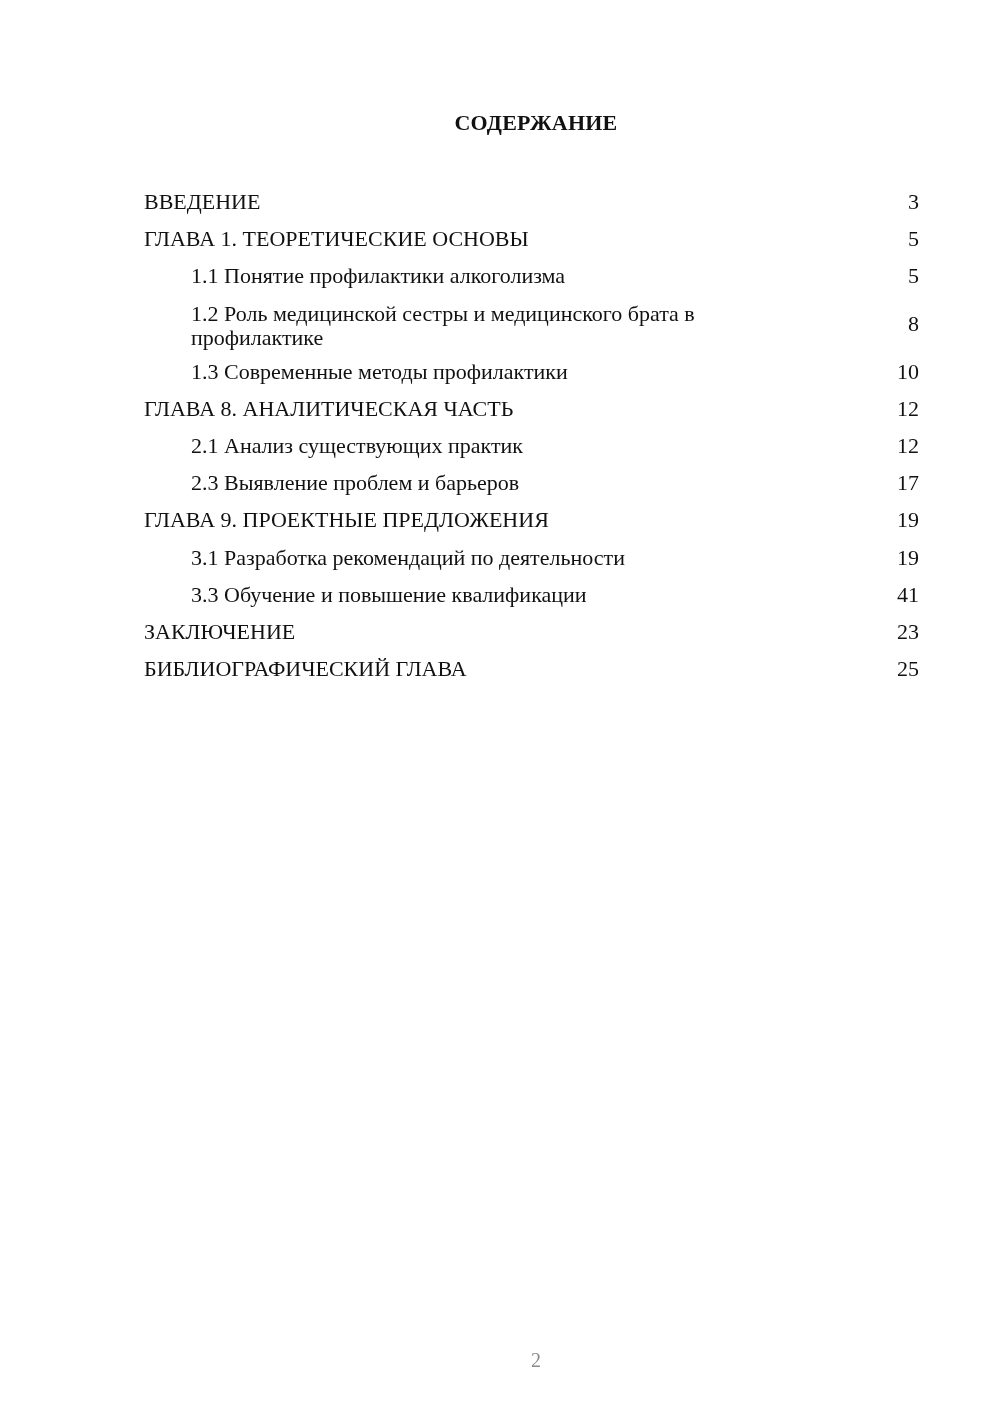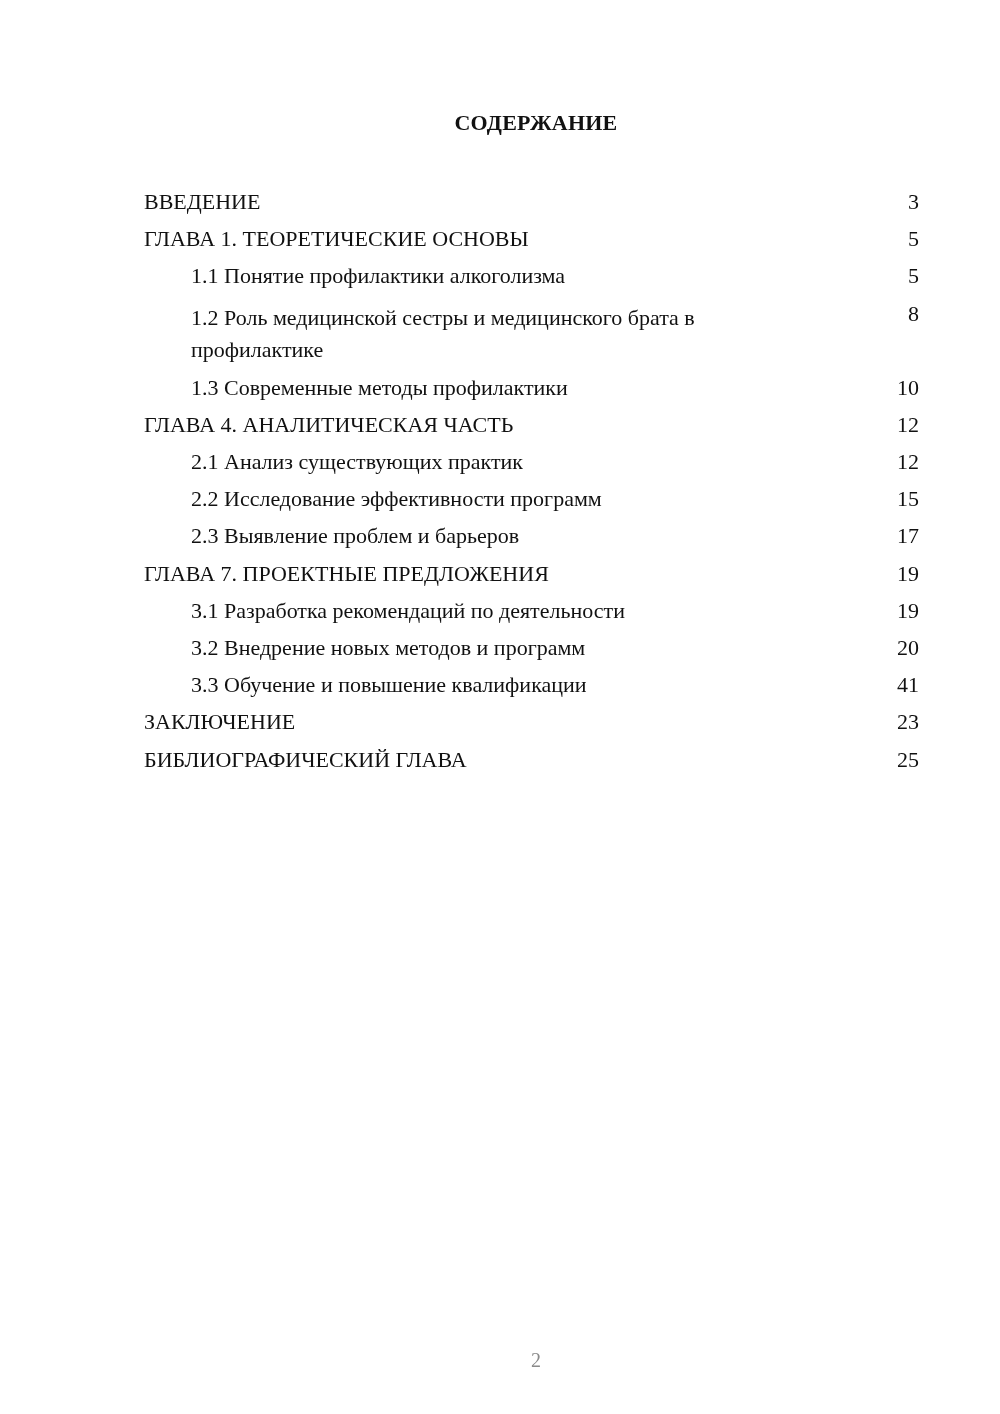--- a/index.html
+++ b/index.html
@@ -34,28 +34,28 @@
     }
     .toc {
       position: absolute;
       top: 167px;
       left: 144px;
       width: 775px;
     }
     .toc-row {
       position: relative;
       display: flex;
-      align-items: flex-start;
+      align-items: center;
       justify-content: space-between;
       font-size: 22px;
       line-height: 37.2px;
     }
     .toc-row.level-1 { padding-left: 0; }
     .toc-row.level-2 { padding-left: 47px; }
-    .toc-row.two-line .toc-label { line-height: 32px; padding-top: 7px; padding-bottom: 3px; }
+    .toc-row.two-line .toc-label { line-height: 24px; padding-top: 7px; padding-bottom: 3px; }
     .toc-label {
       flex: 1;
       padding-right: 40px;
     }
     .toc-page {
       text-align: right;
       min-width: 30px;
     }
     .page-number {
       position: absolute;
@@ -88,46 +88,38 @@
     </div>
     <div class="toc-row level-2 two-line">
       <span class="toc-label" style="max-width:600px">1.2 Роль медицинской сестры и медицинского брата в профилактике</span>
       <span class="toc-page">8</span>
     </div>
     <div class="toc-row level-2">
       <span class="toc-label">1.3 Современные методы профилактики</span>
       <span class="toc-page">10</span>
     </div>
     <div class="toc-row level-1">
-      <span class="toc-label">ГЛАВА 4. АНАЛИТИЧЕСКАЯ ЧАСТЬ</span>
+      <span class="toc-label">ГЛАВА 8. АНАЛИТИЧЕСКАЯ ЧАСТЬ</span>
       <span class="toc-page">12</span>
     </div>
     <div class="toc-row level-2">
       <span class="toc-label">2.1 Анализ существующих практик</span>
       <span class="toc-page">12</span>
     </div>
     <div class="toc-row level-2">
-      <span class="toc-label">2.2 Исследование эффективности программ</span>
-      <span class="toc-page">15</span>
-    </div>
-    <div class="toc-row level-2">
       <span class="toc-label">2.3 Выявление проблем и барьеров</span>
       <span class="toc-page">17</span>
     </div>
     <div class="toc-row level-1">
-      <span class="toc-label">ГЛАВА 7. ПРОЕКТНЫЕ ПРЕДЛОЖЕНИЯ</span>
+      <span class="toc-label">ГЛАВА 9. ПРОЕКТНЫЕ ПРЕДЛОЖЕНИЯ</span>
       <span class="toc-page">19</span>
     </div>
     <div class="toc-row level-2">
       <span class="toc-label">3.1 Разработка рекомендаций по деятельности</span>
       <span class="toc-page">19</span>
-    </div>
-    <div class="toc-row level-2">
-      <span class="toc-label">3.2 Внедрение новых методов и программ</span>
-      <span class="toc-page">20</span>
     </div>
     <div class="toc-row level-2">
       <span class="toc-label">3.3 Обучение и повышение квалификации</span>
       <span class="toc-page">41</span>
     </div>
     <div class="toc-row level-1">
       <span class="toc-label">ЗАКЛЮЧЕНИЕ</span>
       <span class="toc-page">23</span>
     </div>
     <div class="toc-row level-1">

